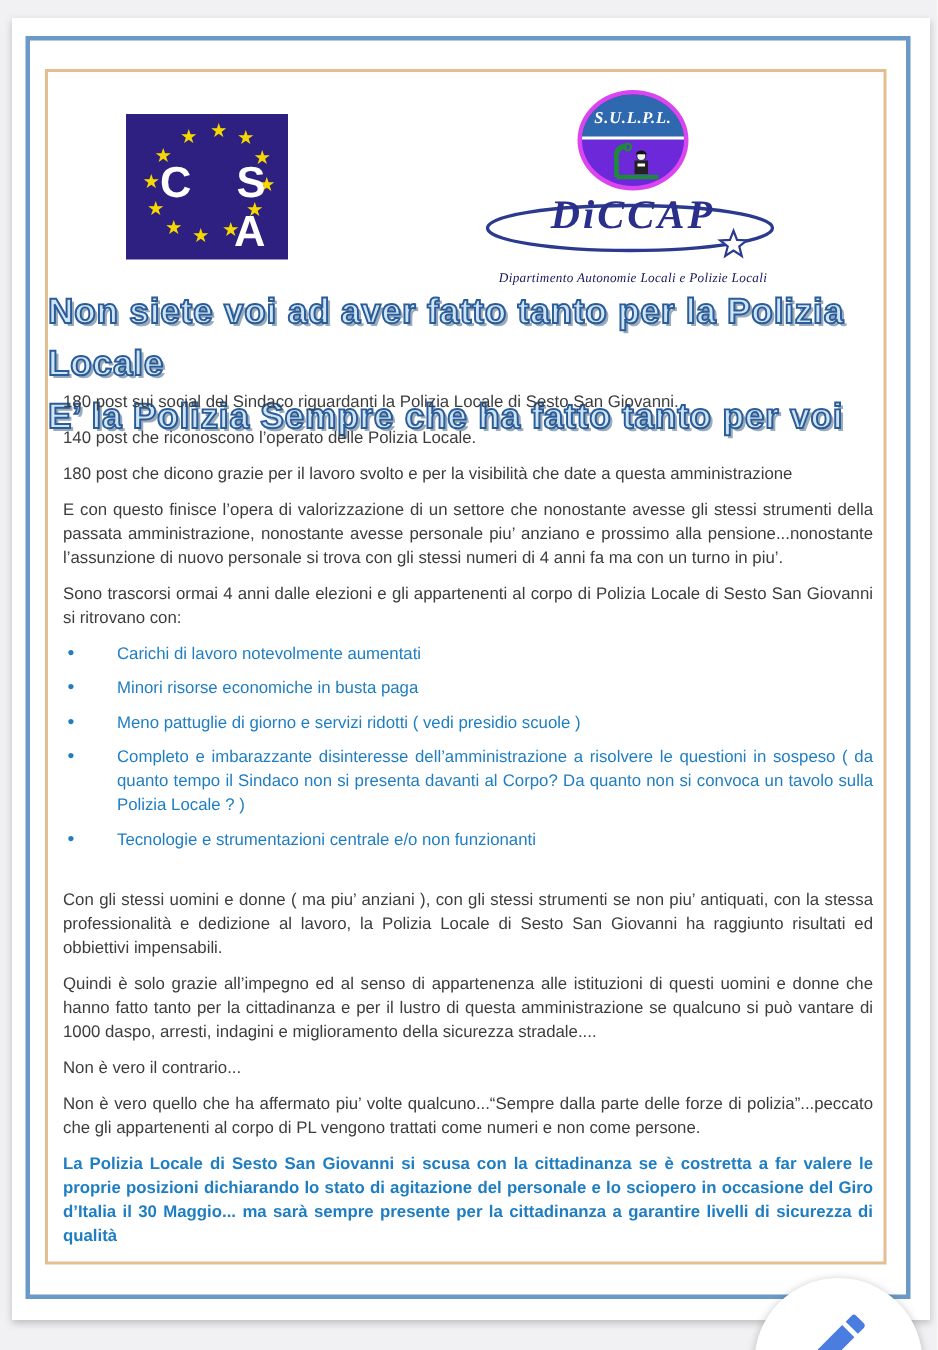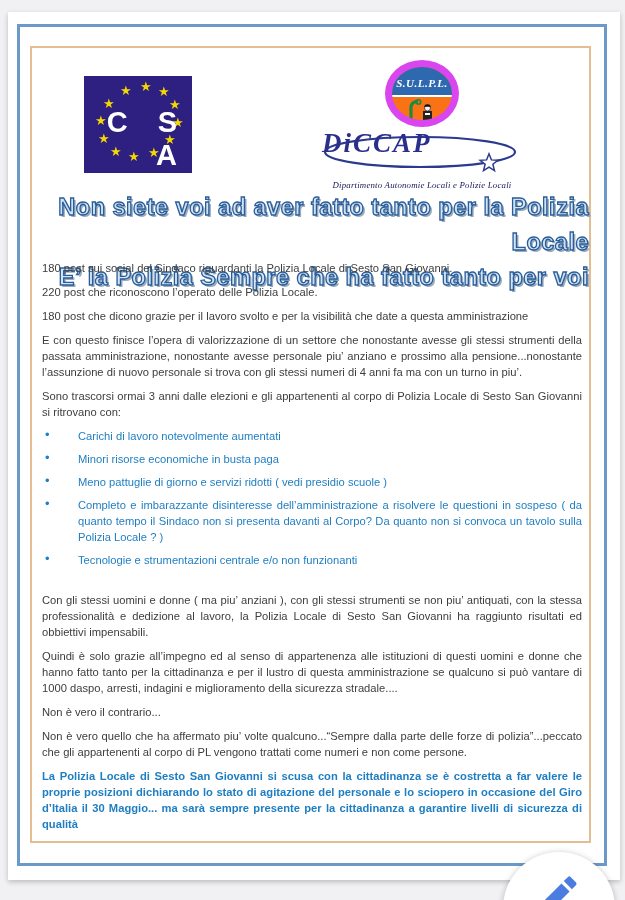--- a/index.html
+++ b/index.html
@@ -29,45 +29,45 @@
   .csa-text {
     position:absolute; left:0; right:4px; top:30px; text-align:right;
     color:#ffffff; font-weight:bold; font-size:29px; letter-spacing:11px;
   }
   .eu-star {
     position:absolute; color:#f5d801; font-size:13px; line-height:13px;
   }
   .sulpl-logo { position:absolute; left:290px; top:12px; width:200px; }
   .sulpl-circle {
     width:74px; height:67px; margin:0 auto; border-radius:50%;
-    border:7px solid #d946ef; overflow:hidden; background:#f97316;
+    border:3px solid #d946ef; overflow:hidden; background:#6d28d9;
   }
   .sulpl-top {
     height:30px; background:#2e68ae; border-bottom:2px solid #ffffff;
     color:#ffffff; text-align:center; padding-top:10px;
     font-family:"Liberation Serif", serif; font-style:italic;
     font-size:11px; font-weight:bold; letter-spacing:0.5px;
   }
   .sulpl-bottom { height:32px; display:flex; align-items:center; justify-content:center; }
-  .diccap-wrap { position:relative; height:44px; margin-top:1px; text-align:left; }
+  .diccap-wrap { position:relative; height:44px; margin-top:1px; text-align:center; }
   .diccap-swoosh { position:absolute; left:0; top:0; width:200px; height:44px; }
   .diccap-text {
     position:relative; z-index:1;
     font-family:"Liberation Serif", serif; font-style:italic; font-weight:bold;
     font-size:27px; color:#2b2f8c; letter-spacing:2px; line-height:30px;
   }
   .diccap-star { position:absolute; right:22px; bottom:-2px; z-index:2; }
   .sulpl-tagline {
     margin-top:8px; text-align:center;
     font-family:"Liberation Serif", serif; font-style:italic; font-weight:normal;
     font-size:8.8px; color:#15155a; letter-spacing:0.2px; white-space:nowrap;
   }
   
   .doc-title {
-    position:absolute; left:0; right:0; top:142px; text-align:right;
+    position:absolute; left:0; right:0; top:142px; text-align:left;
   }
   .title-line {
     font-weight:bold; font-size:23.5px; line-height:35px; letter-spacing:0.5px;
     color:#cfe4f4;
     -webkit-text-stroke:1.3px #2a5c99;
     text-shadow:2px 2px 0 #9aabbc;
   }
   
   .flow {
     position:absolute; left:10px; right:7px; top:212px;
@@ -144,24 +144,24 @@
       <div class="sulpl-tagline">Dipartimento Autonomie Locali e Polizie Locali</div>
     </div>
 
     <div class="doc-title">
       <div class="title-line">Non siete voi ad aver fatto tanto per la Polizia Locale</div>
       <div class="title-line">E’ la Polizia Sempre che ha fatto tanto per voi</div>
     </div>
 
     <div class="flow">
       <p>180 post sui social del Sindaco riguardanti la Polizia Locale di Sesto San Giovanni.</p>
-      <p>220 post che riconoscono l’operato delle Polizia Locale.</p>
+      <p>140 post che riconoscono l’operato delle Polizia Locale.</p>
       <p>180 post che dicono grazie per il lavoro svolto e per la visibilità che date a questa amministrazione</p>
       <p>E con questo finisce l’opera di valorizzazione di un settore che nonostante avesse gli stessi strumenti della passata amministrazione, nonostante avesse personale piu’ anziano e prossimo alla pensione...nonostante l’assunzione di nuovo personale si trova con gli stessi numeri di 4 anni fa ma con un turno in piu’.</p>
-      <p>Sono trascorsi ormai 3 anni dalle elezioni e gli appartenenti al corpo di Polizia Locale di Sesto San Giovanni si ritrovano con:</p>
+      <p>Sono trascorsi ormai 4 anni dalle elezioni e gli appartenenti al corpo di Polizia Locale di Sesto San Giovanni si ritrovano con:</p>
 
       <ul class="bullets">
         <li>Carichi di lavoro notevolmente aumentati</li>
         <li>Minori risorse economiche in busta paga</li>
         <li>Meno pattuglie di giorno e servizi ridotti ( vedi presidio scuole )</li>
         <li>Completo e imbarazzante disinteresse dell’amministrazione a risolvere le questioni in sospeso ( da quanto tempo il Sindaco non si presenta davanti al Corpo? Da quanto non si convoca un tavolo sulla Polizia Locale ? )</li>
         <li>Tecnologie e strumentazioni centrale e/o non funzionanti</li>
       </ul>
 
       <p>Con gli stessi uomini e donne ( ma piu’ anziani ), con gli stessi strumenti se non piu’ antiquati, con la stessa professionalità e dedizione al lavoro, la Polizia Locale di Sesto San Giovanni ha raggiunto risultati ed obbiettivi impensabili.</p>

